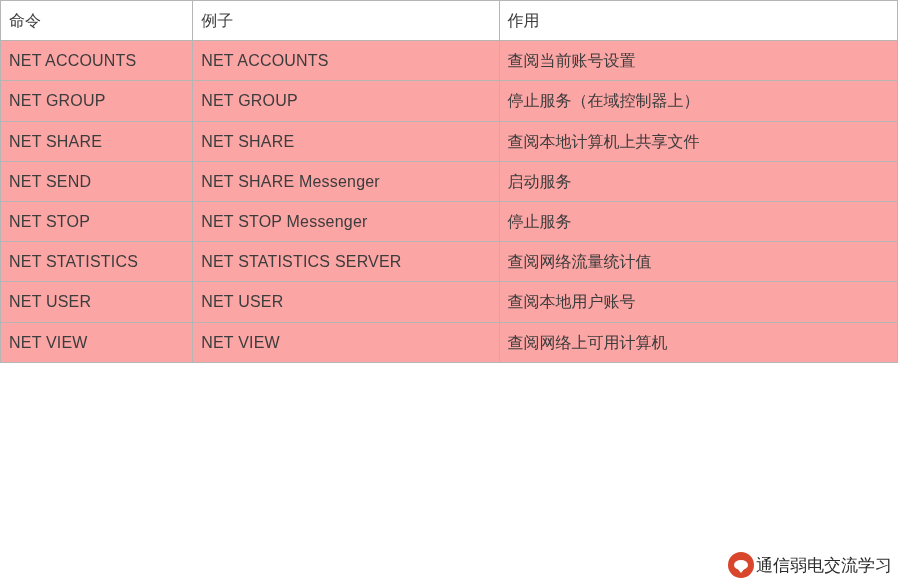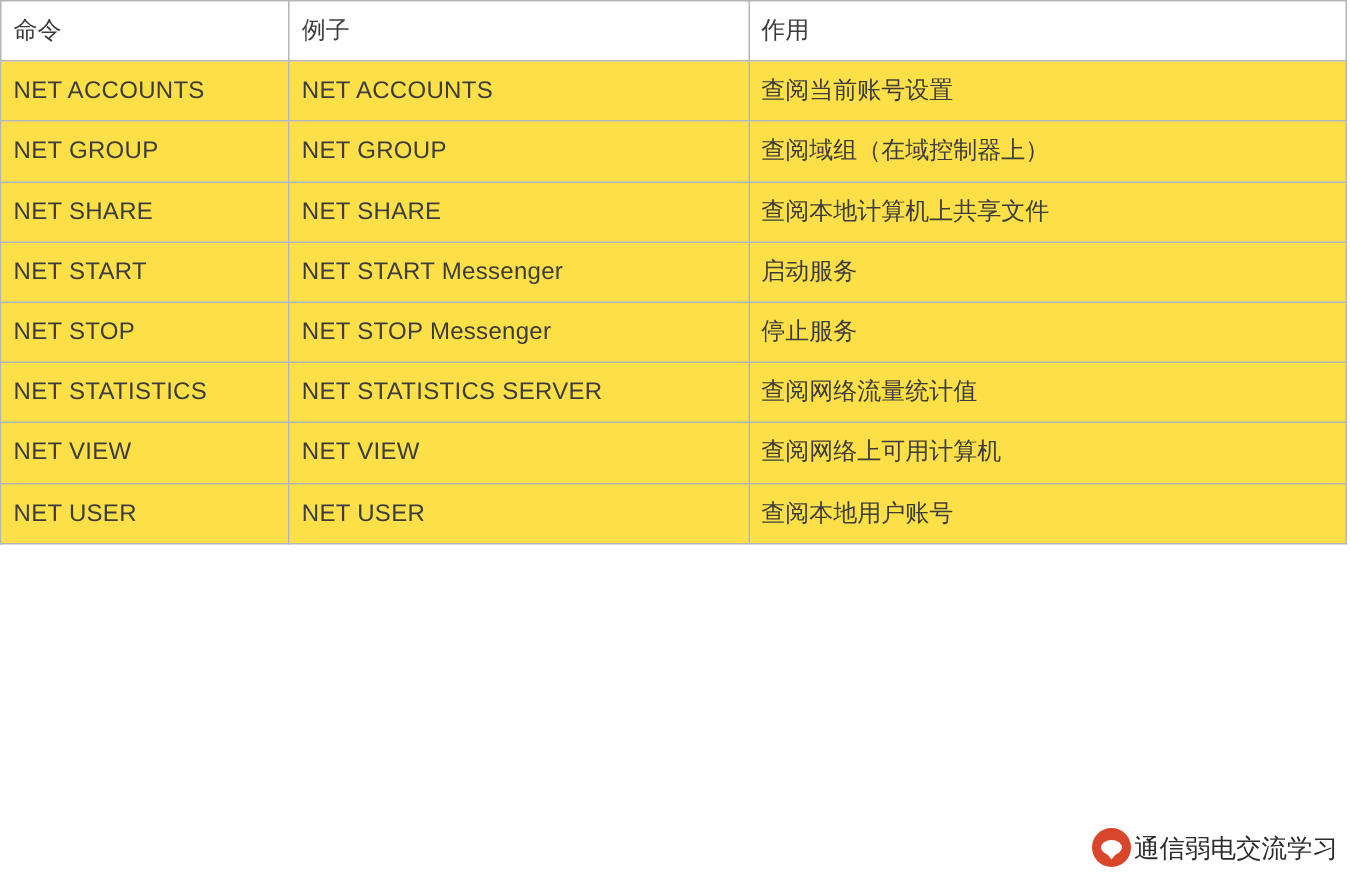--- a/index.html
+++ b/index.html
@@ -26,21 +26,21 @@
     margin: 0;
     table-layout: fixed;
   }
   table.net-table td {
     border: 1px solid #b5b5b5;
     padding: 8px 6px 8px 8px;
     vertical-align: top;
     font-size: 16px;
     line-height: 1.45;
     color: #3c3c3c;
-    background: #fde047;
+    background: #fca5a5;
     word-wrap: break-word;
   }
   table.net-table tr.header-row td {
     color: #3c3c3c;
     background: #ffffff;
   }
   col.c1 { width: 192px; }
   col.c2 { width: 306px; }
   col.c3 { width: 398px; }
   .cmd-text {
@@ -112,60 +112,60 @@
       <tr>
         <td class="cmd-text">NET ACCOUNTS</td>
         <td class="cmd-text">NET ACCOUNTS</td>
         <td>查阅当前账号设置</td>
       </tr>
 
 
       <tr>
         <td class="cmd-text">NET GROUP</td>
         <td class="cmd-text">NET GROUP</td>
-        <td>查阅域组（在域控制器上）</td>
+        <td>停止服务（在域控制器上）</td>
       </tr>
 
 
 
       <tr>
         <td class="cmd-text">NET SHARE</td>
         <td class="cmd-text">NET SHARE</td>
         <td>查阅本地计算机上共享文件</td>
       </tr>
 
       <tr>
-        <td class="cmd-text">NET START</td>
-        <td class="cmd-text">NET START Messenger</td>
+        <td class="cmd-text">NET SEND</td>
+        <td class="cmd-text">NET SHARE Messenger</td>
         <td>启动服务</td>
       </tr>
 
       <tr>
         <td class="cmd-text">NET STOP</td>
         <td class="cmd-text">NET STOP Messenger</td>
         <td>停止服务</td>
       </tr>
 
       <tr>
         <td class="cmd-text">NET STATISTICS</td>
         <td class="cmd-text">NET STATISTICS SERVER</td>
         <td>查阅网络流量统计值</td>
       </tr>
 
 
       <tr>
+        <td class="cmd-text">NET USER</td>
+        <td class="cmd-text">NET USER</td>
+        <td>查阅本地用户账号</td>
+      </tr>
+
+      <tr>
         <td class="cmd-text">NET VIEW</td>
         <td class="cmd-text">NET VIEW</td>
         <td>查阅网络上可用计算机</td>
-      </tr>
-
-      <tr>
-        <td class="cmd-text">NET USER</td>
-        <td class="cmd-text">NET USER</td>
-        <td>查阅本地用户账号</td>
       </tr>
     </tbody>
   </table>
 
   <div class="watermark">
     <span class="wm-logo"></span>
     <span class="wm-text">通信弱电交流学习</span>
   </div>
 
 </div>

